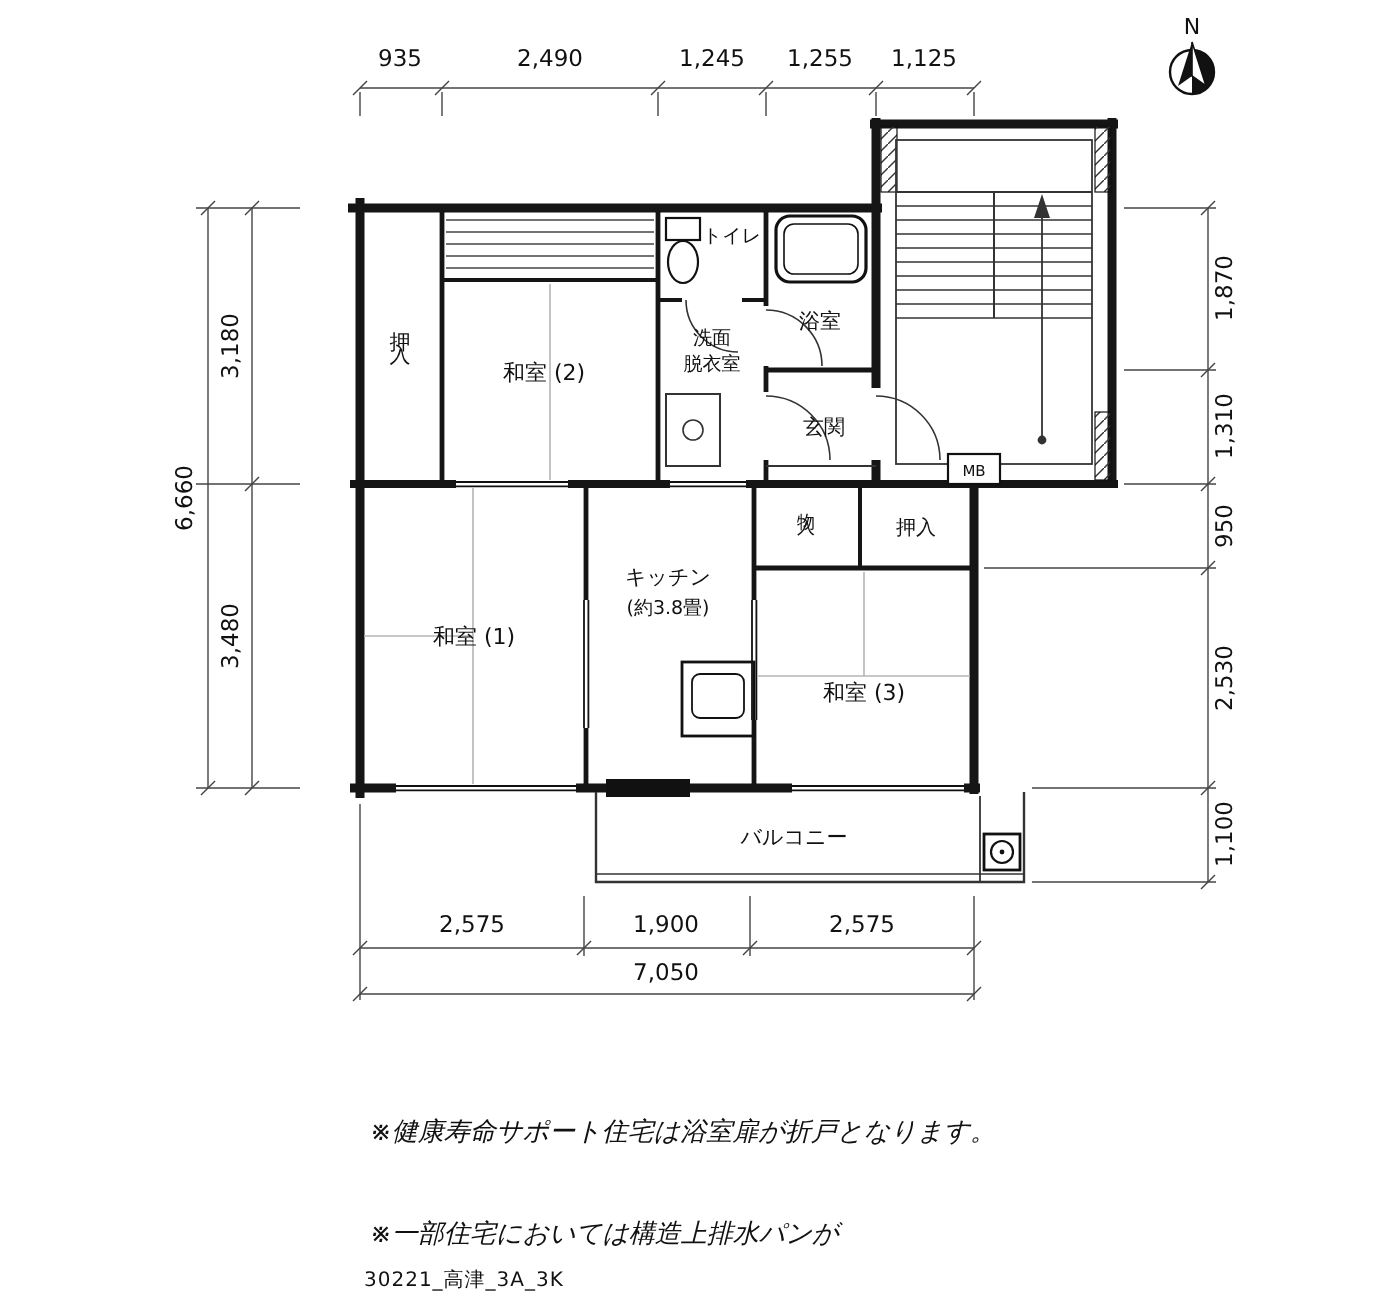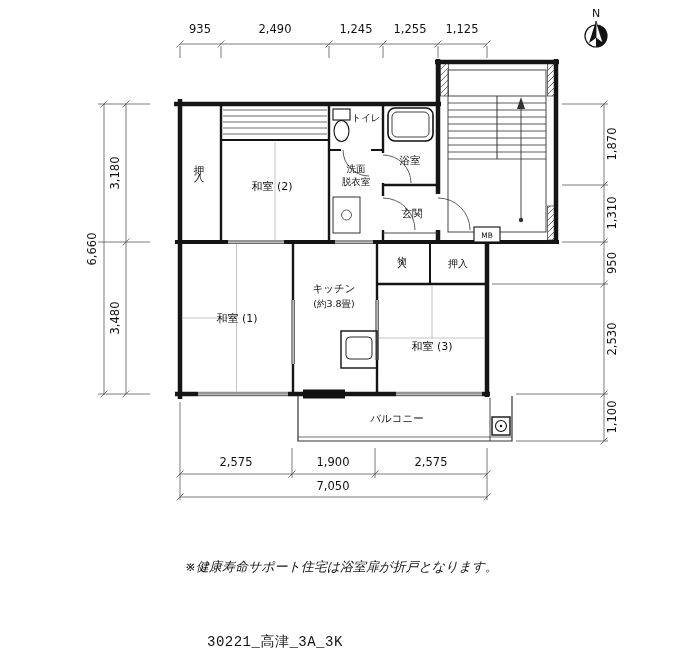--- a/index.html
+++ b/index.html
@@ -9,21 +9,21 @@
   }
   svg{position:absolute;left:0;top:0;}
   svg text{fill:#111;font-family:"DejaVu Sans",sans-serif;}
   .vlabel{
     position:absolute;writing-mode:vertical-rl;text-orientation:upright;
     font-size:10.5px;color:#111;letter-spacing:6px;line-height:1;
   }
   .vlabel.small{font-size:9px;letter-spacing:2px;}
   .notes{position:absolute;left:185px;top:524px;font-size:13px;line-height:17px;white-space:pre;}
   .notes div{white-space:pre;font-style:italic;}
-  .footer-code{position:absolute;left:207px;top:633px;font-size:14px;letter-spacing:0.5px;font-family:Liberation Mono, monospace;}
+  .footer-code{position:absolute;left:182px;top:633px;font-size:10px;letter-spacing:0.5px;}
 </style>
 </head>
 <body>
 
 <div class="canvas">
 
 <svg width="700" height="650" viewBox="0 0 700 650">
   <defs>
     <pattern id="hatch" width="6" height="6" patternUnits="userSpaceOnUse">
       <path d="M0,6 L6,0" stroke="#333" stroke-width="0.7"></path>
@@ -261,20 +261,21 @@
     <text x="432" y="350" font-size="11">和室 (3)</text>
     <text x="397" y="422" font-size="10.5">バルコニー</text>
   </g>
 </svg>
 
 <div class="vlabel" style="left:194px;top:157px;">押入</div>
 <div class="vlabel small" style="left:397px;top:249px;">物入</div>
 
 <div class="notes">
   <div>※健康寿命サポート住宅は浴室扉が折戸となります。</div>
+  <div>※一部住宅においては構造上排水パンが</div>
   
   
   
   
 </div>
 
 <div class="footer-code">30221_高津_3A_3K</div>
 
 </div>
 

